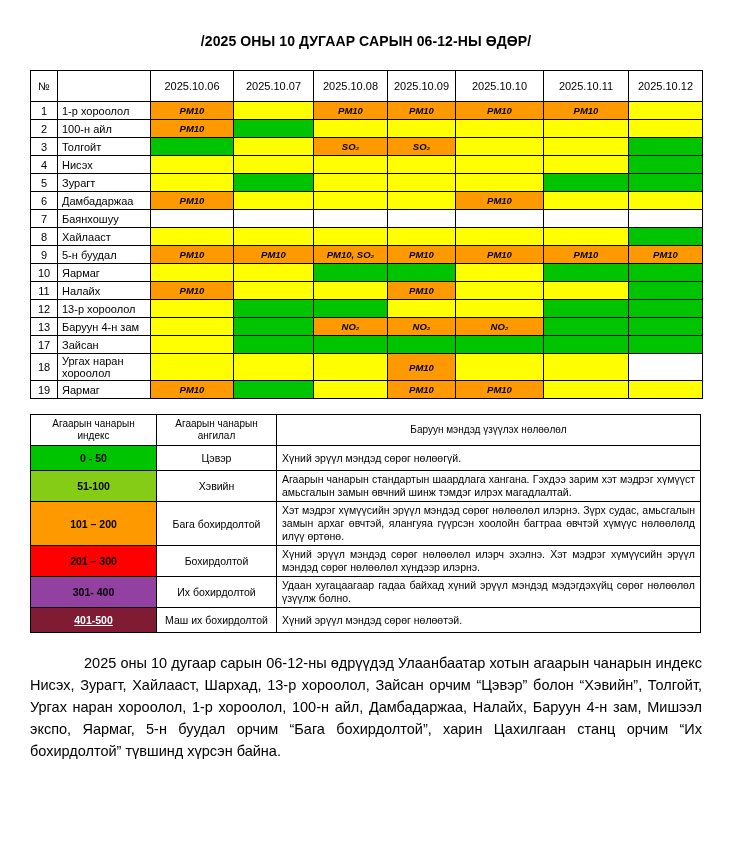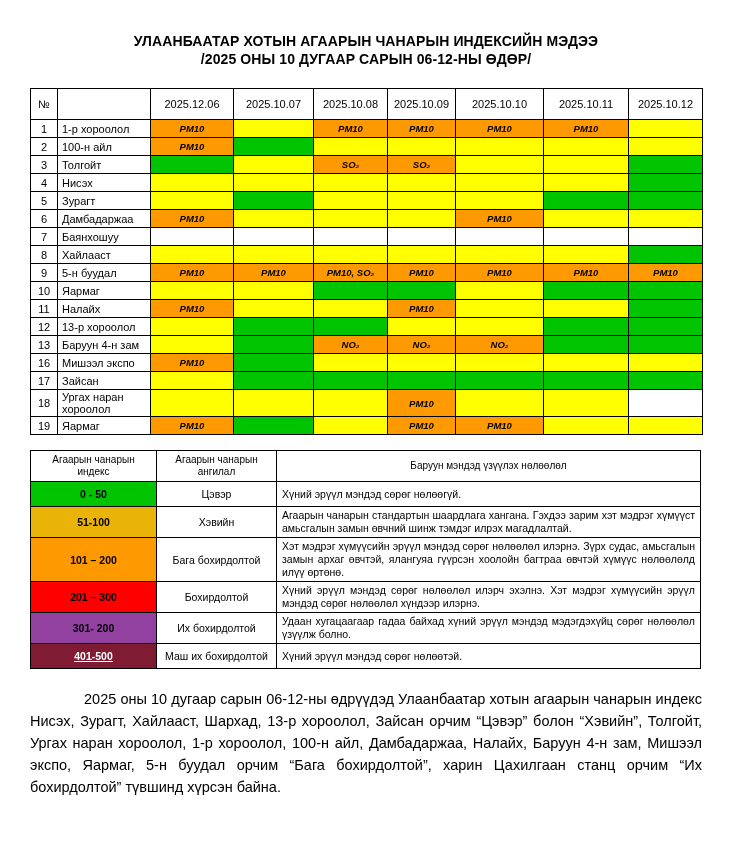--- a/index.html
+++ b/index.html
@@ -32,41 +32,40 @@
     width:672px; margin:19px 0 0 0; font-size:14.5px; line-height:22px;
     text-align:justify; text-indent:54px;
   }
 </style>
 </head>
 <body>
 
 <div class="page">
 
   <div class="title">
-    <div>УЛААНБААТАР ХОТЫН АГААРЫН ЧАНАРЫН ИНДЕКСИЙН МЭДЭЭ</div>
     <div>/2025 ОНЫ 10 ДУГААР САРЫН 06-12-НЫ ӨДӨР/</div>
   </div>
 
   <table class="aqi">
     <colgroup>
       <col style="width:27px">
         <col style="width:93px">
       <col style="width:83px">
         <col style="width:80px">
         <col style="width:74px">
       <col style="width:68px">
         <col style="width:88px">
         <col style="width:85px">
         <col style="width:74px">
     </colgroup>
     <thead>
         <tr>
           <th>№</th>
           <th></th>
-          <th>2025.12.06</th>
+          <th>2025.10.06</th>
           <th>2025.10.07</th>
           <th>2025.10.08</th>
           <th>2025.10.09</th>
           <th>2025.10.10</th>
           <th>2025.10.11</th>
           <th>2025.10.12</th>
         </tr>
       </thead>
     <tbody>
         <tr>
@@ -204,31 +203,20 @@
         <tr>
           <td class="num">13</td>
           <td class="name">Баруун 4-н зам</td>
           <td class="val" style="background-color: rgb(255, 255, 0);"></td>
           <td class="val" style="background-color: rgb(0, 196, 0);"></td>
           <td class="val" style="background-color: rgb(255, 153, 0);">NO₂</td>
           <td class="val" style="background-color: rgb(255, 153, 0);">NO₂</td>
           <td class="val" style="background-color: rgb(255, 153, 0);">NO₂</td>
           <td class="val" style="background-color: rgb(0, 196, 0);"></td>
           <td class="val" style="background-color: rgb(0, 196, 0);"></td>
-        </tr>
-        <tr>
-          <td class="num">16</td>
-          <td class="name">Мишээл экспо</td>
-          <td class="val" style="background-color: rgb(255, 153, 0);">PM10</td>
-          <td class="val" style="background-color: rgb(0, 196, 0);"></td>
-          <td class="val" style="background-color: rgb(255, 255, 0);"></td>
-          <td class="val" style="background-color: rgb(255, 255, 0);"></td>
-          <td class="val" style="background-color: rgb(255, 255, 0);"></td>
-          <td class="val" style="background-color: rgb(255, 255, 0);"></td>
-          <td class="val" style="background-color: rgb(255, 255, 0);"></td>
         </tr>
         <tr>
           <td class="num">17</td>
           <td class="name">Зайсан</td>
           <td class="val" style="background-color: rgb(255, 255, 0);"></td>
           <td class="val" style="background-color: rgb(0, 196, 0);"></td>
           <td class="val" style="background-color: rgb(0, 196, 0);"></td>
           <td class="val" style="background-color: rgb(0, 196, 0);"></td>
           <td class="val" style="background-color: rgb(0, 196, 0);"></td>
           <td class="val" style="background-color: rgb(0, 196, 0);"></td>
@@ -272,36 +260,36 @@
         <th>Баруун мэндэд үзүүлэх нөлөөлөл</th>
       </tr>
     </thead>
     <tbody>
         <tr>
           <td class="range" style="background-color: rgb(0, 196, 0); color: rgb(0, 0, 0);">0 - 50</td>
           <td class="cat">Цэвэр</td>
           <td class="effect">Хүний эрүүл мэндэд сөрөг нөлөөгүй.</td>
         </tr>
         <tr>
-          <td class="range" style="background-color: #eab308; color: rgb(0, 0, 0);">51-100</td>
+          <td class="range" style="background-color: #84cc16; color: rgb(0, 0, 0);">51-100</td>
           <td class="cat">Хэвийн</td>
           <td class="effect">Агаарын чанарын стандартын шаардлага хангана. Гэхдээ зарим хэт мэдрэг хүмүүст  амьсгалын замын өвчний шинж тэмдэг илрэх магадлалтай.</td>
         </tr>
         <tr>
           <td class="range" style="background-color: rgb(255, 153, 0); color: rgb(0, 0, 0);">101 – 200</td>
           <td class="cat">Бага бохирдолтой</td>
           <td class="effect">Хэт мэдрэг хүмүүсийн эрүүл мэндэд  сөрөг нөлөөлөл илэрнэ. Зүрх судас, амьсгалын замын архаг өвчтэй, ялангуяа гүүрсэн хоолойн багтраа өвчтэй хүмүүс нөлөөлөлд илүү өртөнө.</td>
         </tr>
         <tr>
           <td class="range" style="background-color: rgb(255, 0, 0); color: rgb(0, 0, 0);">201 – 300</td>
           <td class="cat">Бохирдолтой</td>
           <td class="effect">Хүний эрүүл мэндэд сөрөг нөлөөлөл илэрч эхэлнэ. Хэт мэдрэг хүмүүсийн эрүүл мэндэд сөрөг нөлөөлөл хүндээр илэрнэ.</td>
         </tr>
         <tr>
-          <td class="range" style="background-color: rgb(147, 65, 160); color: rgb(0, 0, 0);">301- 200</td>
+          <td class="range" style="background-color: rgb(147, 65, 160); color: rgb(0, 0, 0);">301- 400</td>
           <td class="cat">Их бохирдолтой</td>
           <td class="effect">Удаан хугацаагаар гадаа байхад хүний эрүүл мэндэд мэдэгдэхүйц сөрөг нөлөөлөл үзүүлж болно.</td>
         </tr>
         <tr>
           <td class="range" style="background-color: rgb(127, 27, 51); color: rgb(255, 255, 255); text-decoration: underline;">401-500</td>
           <td class="cat">Маш их бохирдолтой</td>
           <td class="effect">Хүний эрүүл мэндэд сөрөг нөлөөтэй.</td>
         </tr>
       </tbody>
   </table>

